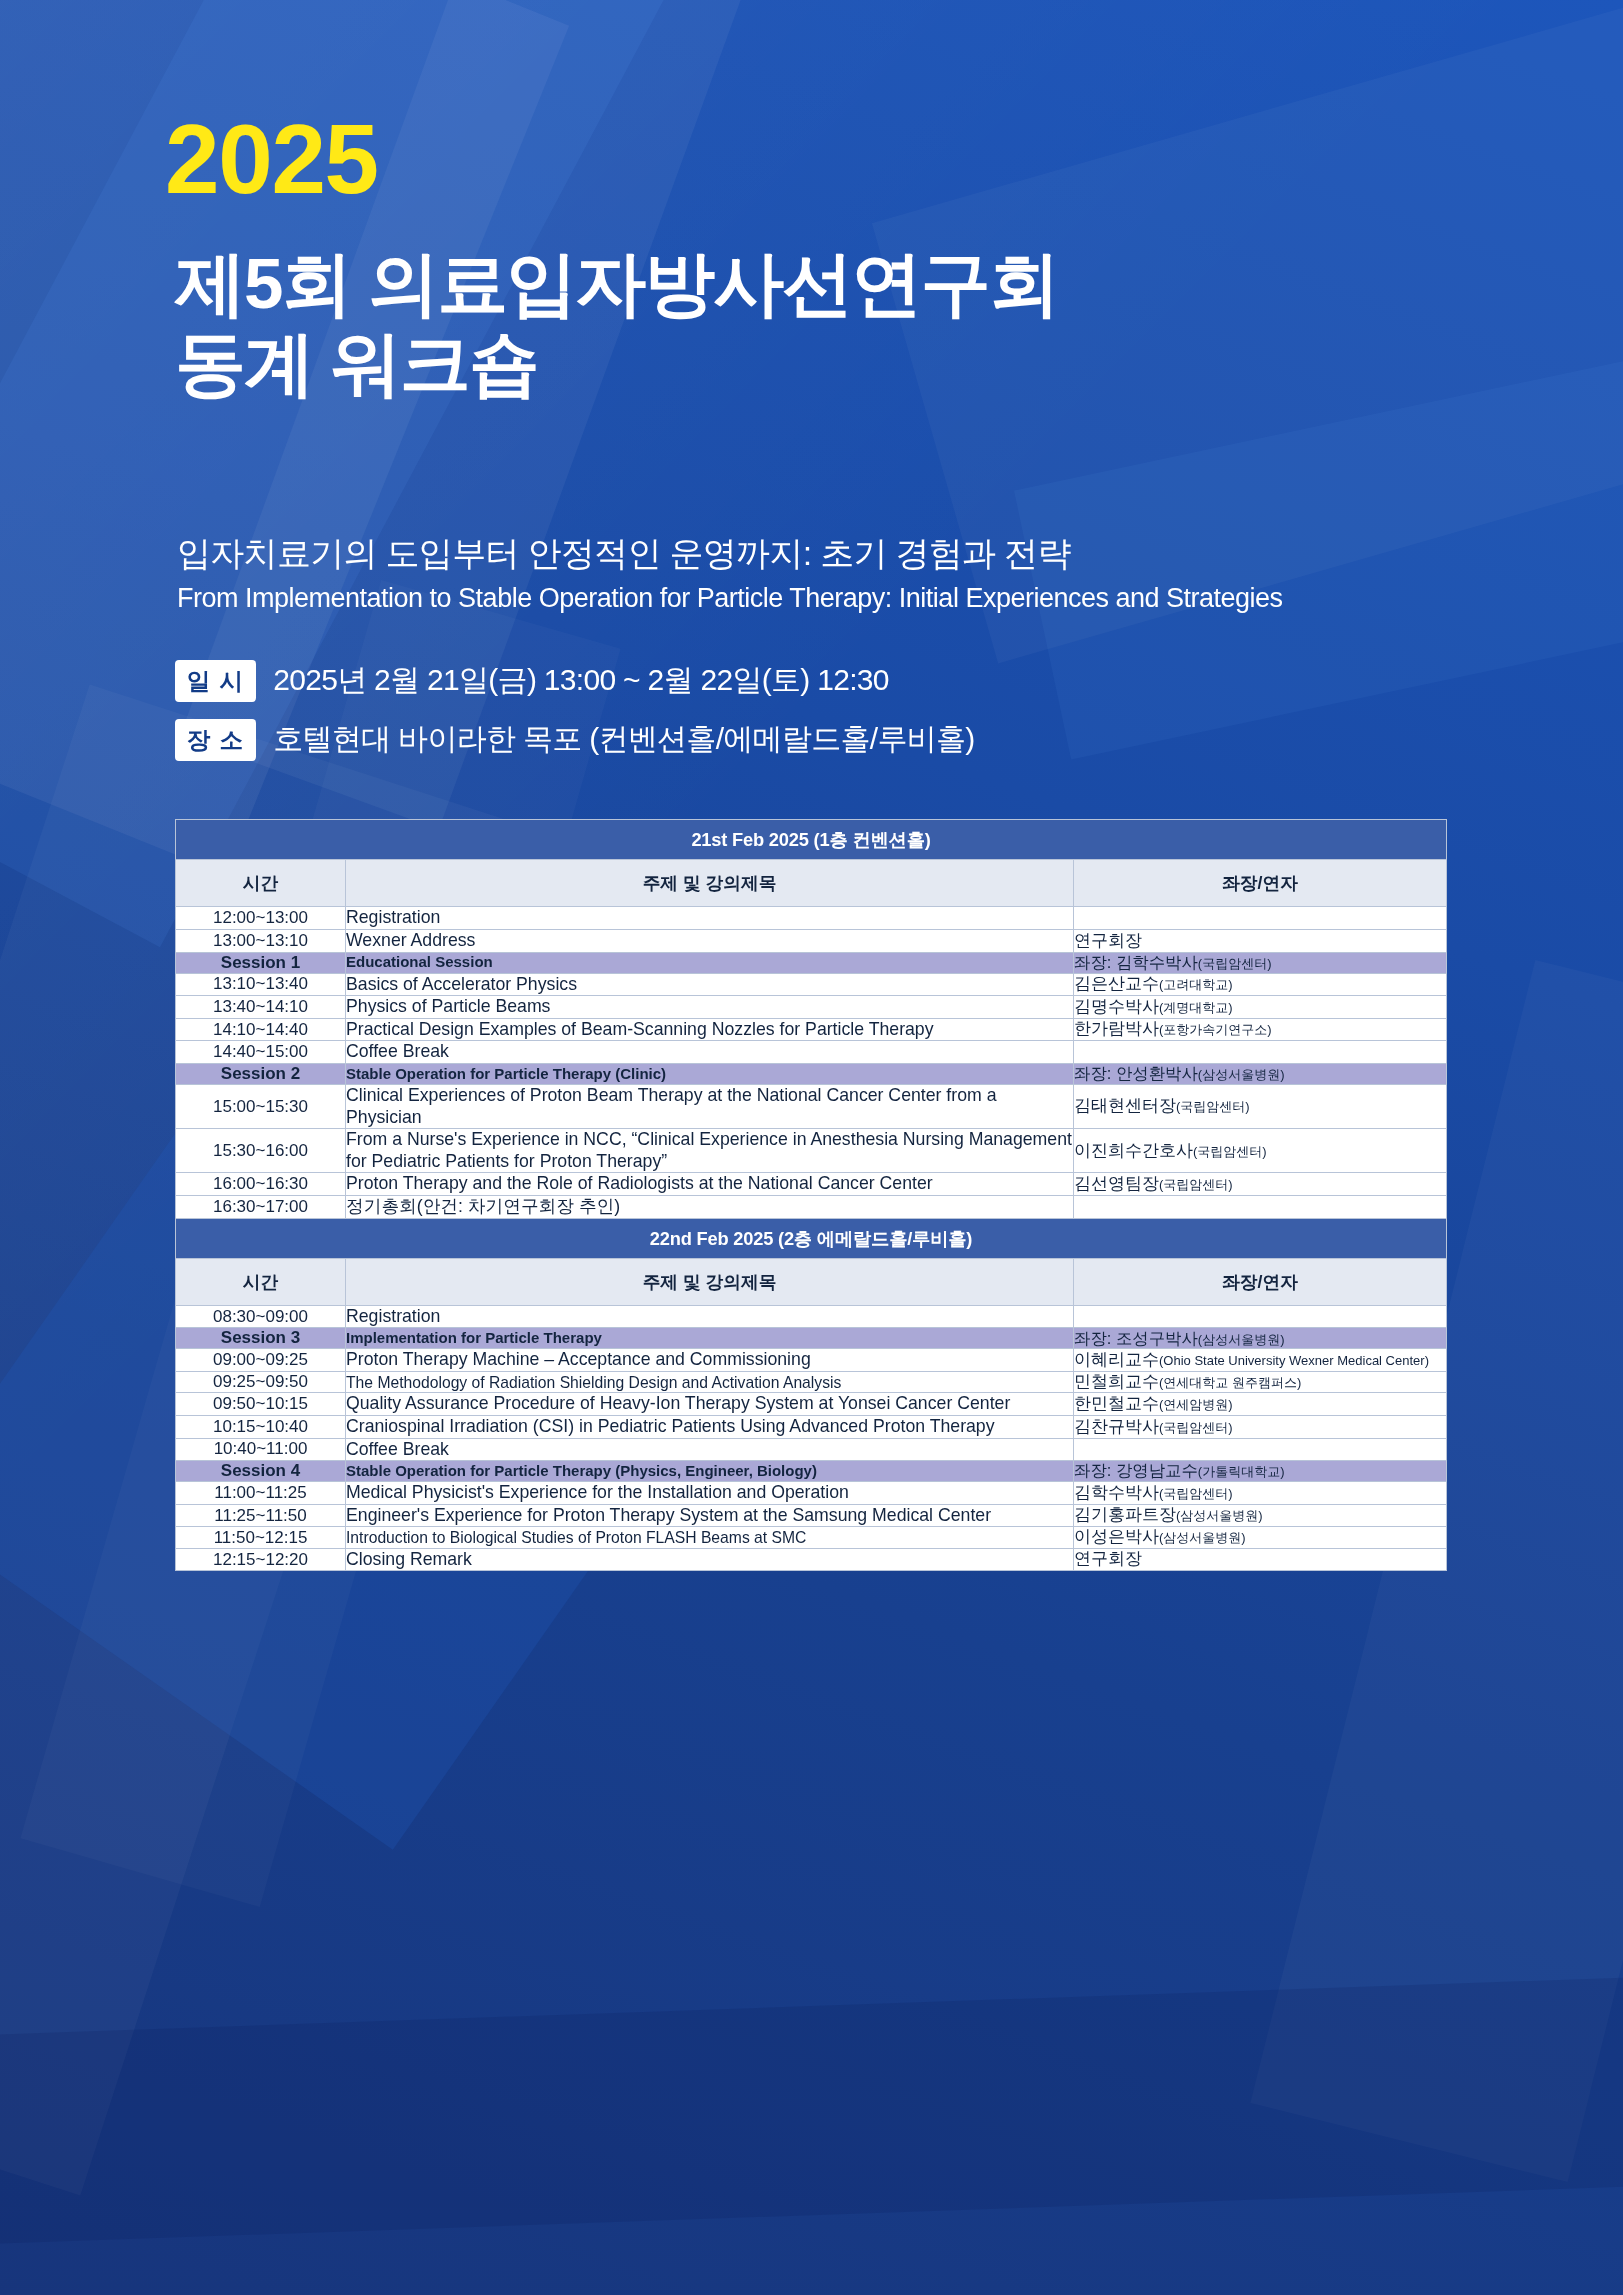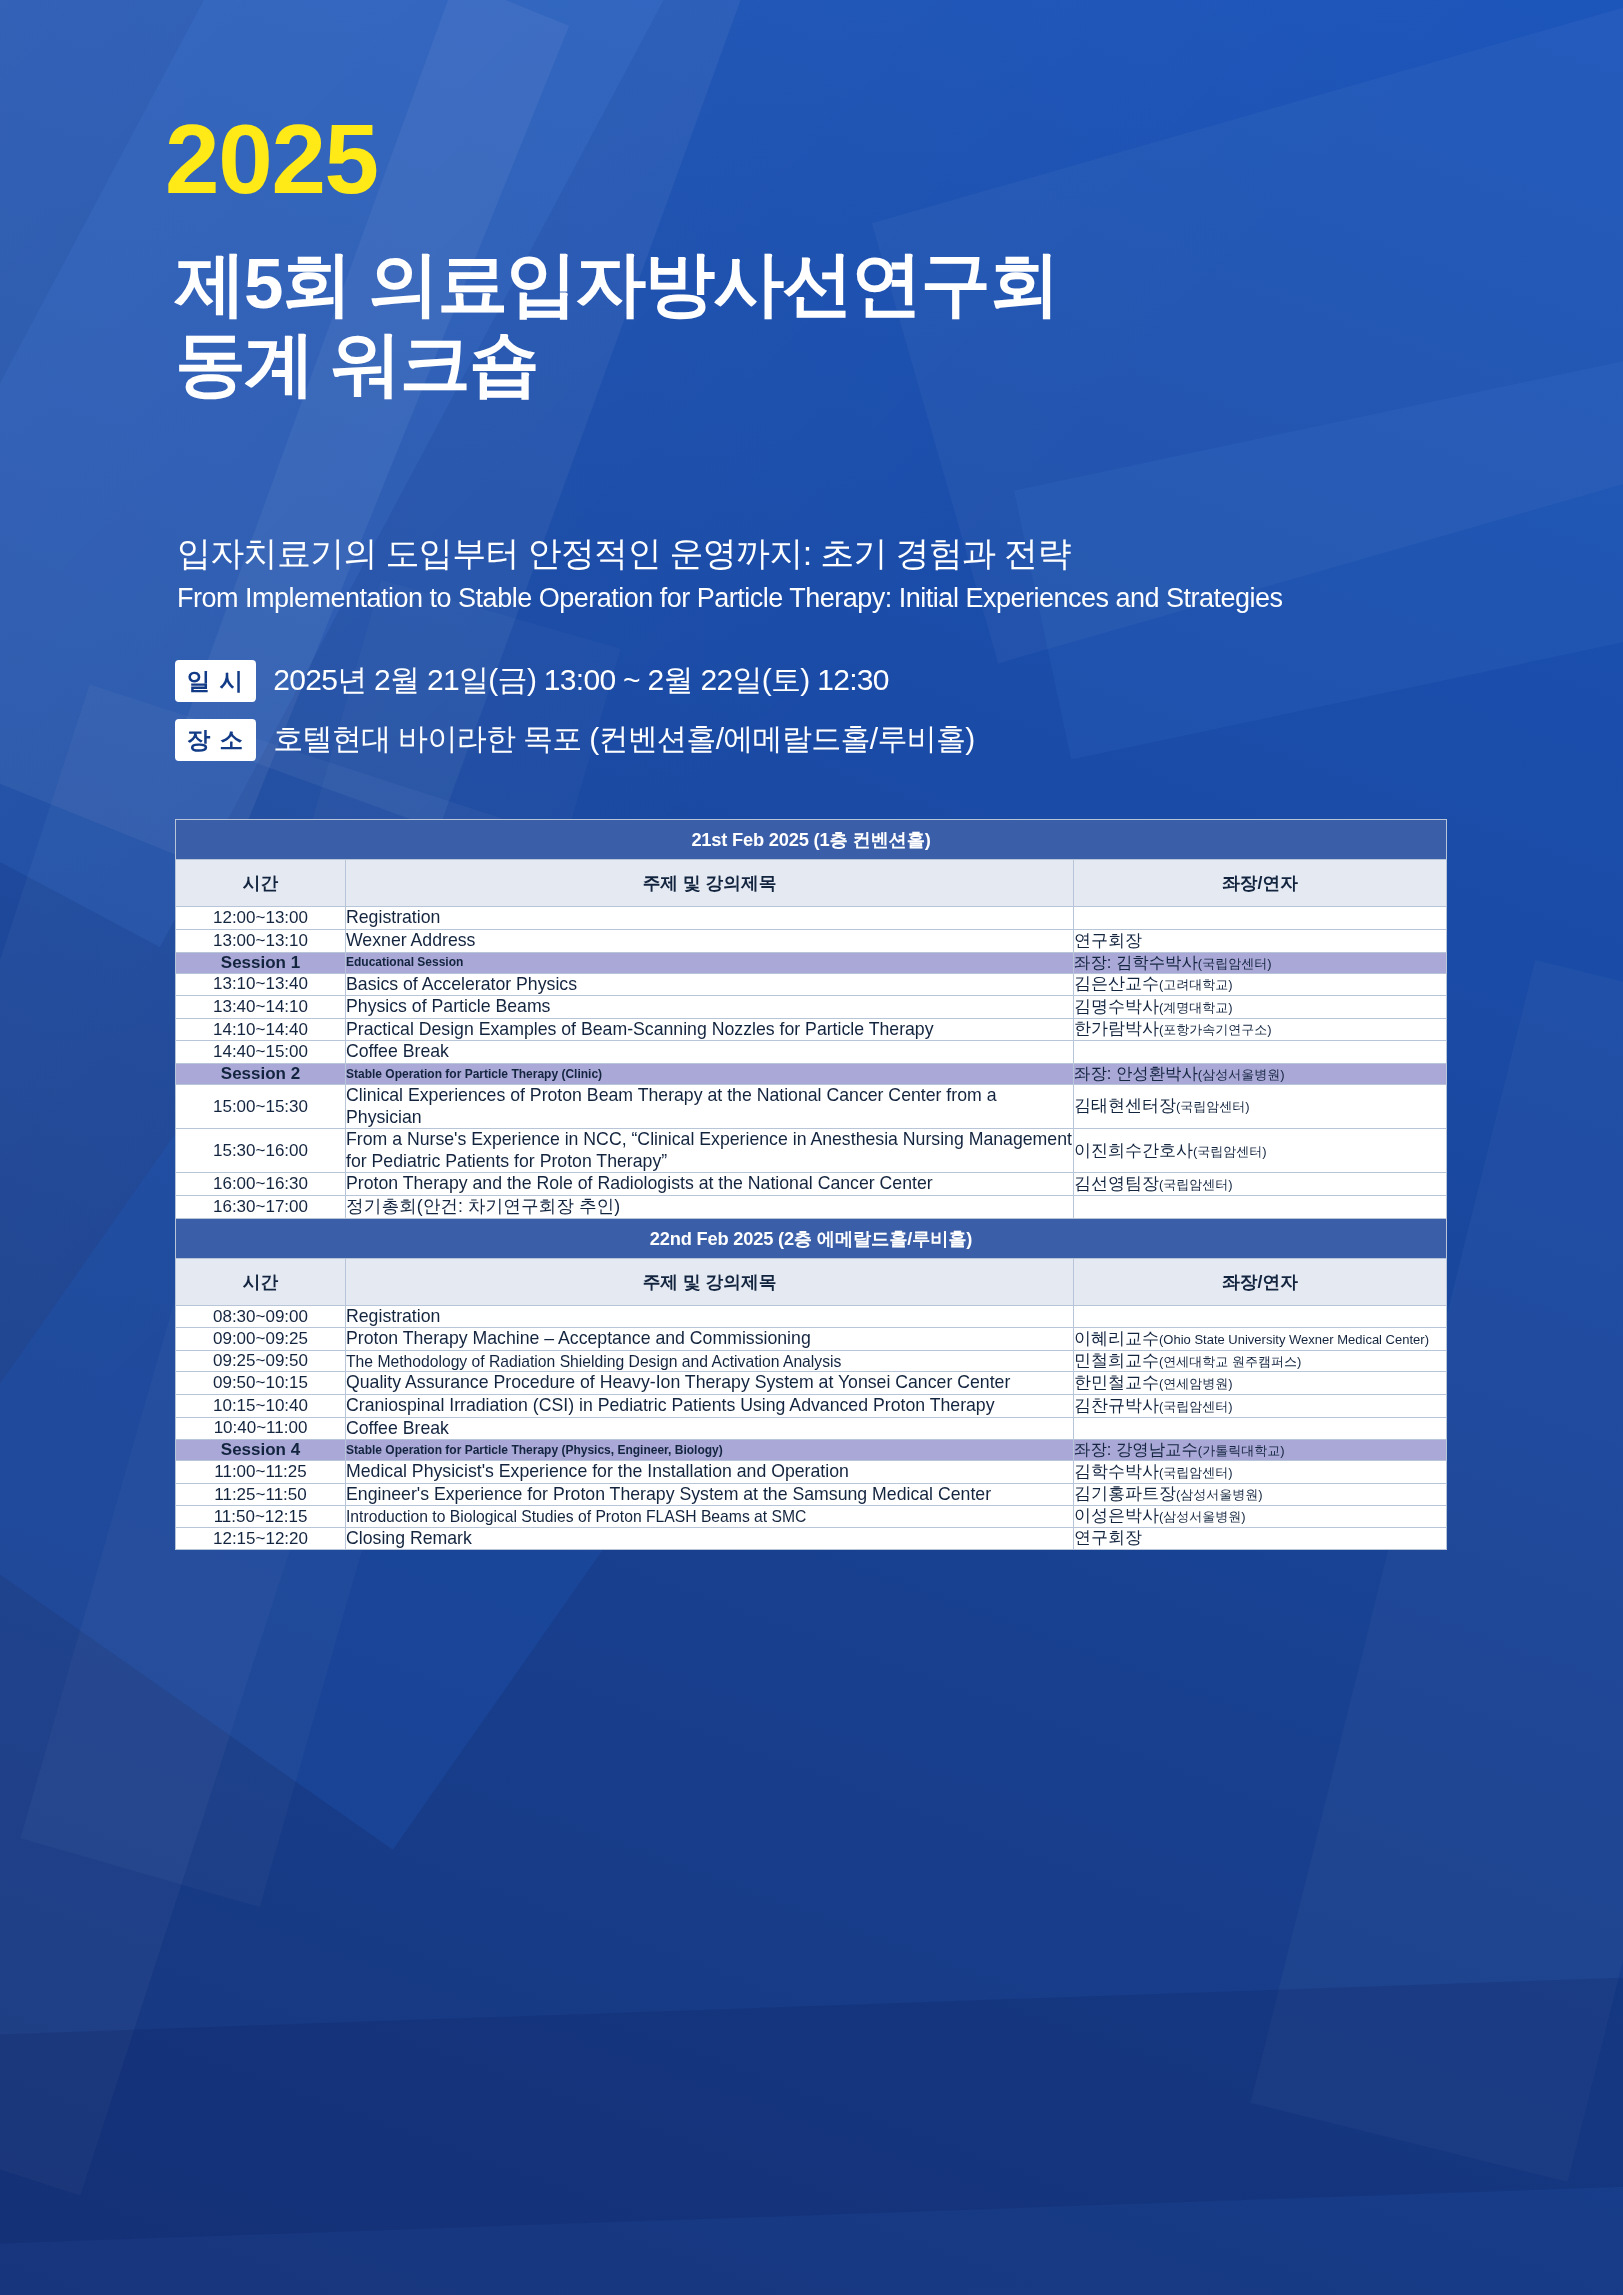--- a/index.html
+++ b/index.html
@@ -81,21 +81,21 @@
     background:#e4e9f2; color:#13243f; text-align:center;
     font-weight:700; font-size: 17.7px; padding: 11px 0;
   }
   .c-time { width: 170px; text-align:center; vertical-align: middle; font-size: 17px; padding: 5.9px 2.6px; white-space: nowrap;}
   .c-topic { padding: 5.9px 10.5px; vertical-align: middle; font-size: 17.7px; line-height: 1.22; }
   .c-topic.small { font-size: 15.7px; }
   .c-sp { width: 373px; padding: 5.9px 9.2px; vertical-align: middle; font-size: 17px; line-height:1.2; }
   .c-sp .aff { font-size: 13px; }
   .sess td { background:#aaa8d6; font-weight:700; }
   .sess .c-time { background:#aaa8d6; }
-  .sess .c-topic { font-weight:700; font-size: 12px; }
+  .sess .c-topic { font-weight:700; font-size: 15px; }
   .sess .c-sp { font-weight:400; font-size: 16.4px; }
   .sess .c-sp .aff { font-size: 13px; }
 </style>
 </head>
 <body>
 
 <div class="poster">
   <div class="shard s1"></div>
   <div class="shard s2"></div>
   <div class="shard s3"></div>
@@ -205,20 +205,25 @@
           <tr class="col-head">
             <td>시간</td>
             <td>주제 및 강의제목</td>
             <td>좌장/연자</td>
           </tr>
           <tr>
             <td class="c-time">08:30~09:00</td>
             <td class="c-topic">Registration</td>
             <td class="c-sp"></td>
           </tr>
+          <tr class="sess">
+            <td class="c-time">Session 3</td>
+            <td class="c-topic">Implementation for Particle Therapy</td>
+            <td class="c-sp"><span>좌장: 조성구박사</span><span class="aff">(삼성서울병원)</span></td>
+          </tr>
           <tr>
             <td class="c-time">09:00~09:25</td>
             <td class="c-topic">Proton Therapy Machine – Acceptance and Commissioning</td>
             <td class="c-sp"><span>이혜리교수</span><span class="aff">(Ohio State University Wexner Medical Center)</span></td>
           </tr>
           <tr>
             <td class="c-time">09:25~09:50</td>
             <td class="c-topic small">The Methodology of Radiation Shielding Design and Activation Analysis</td>
             <td class="c-sp"><span>민철희교수</span><span class="aff">(연세대학교 원주캠퍼스)</span></td>
           </tr>

